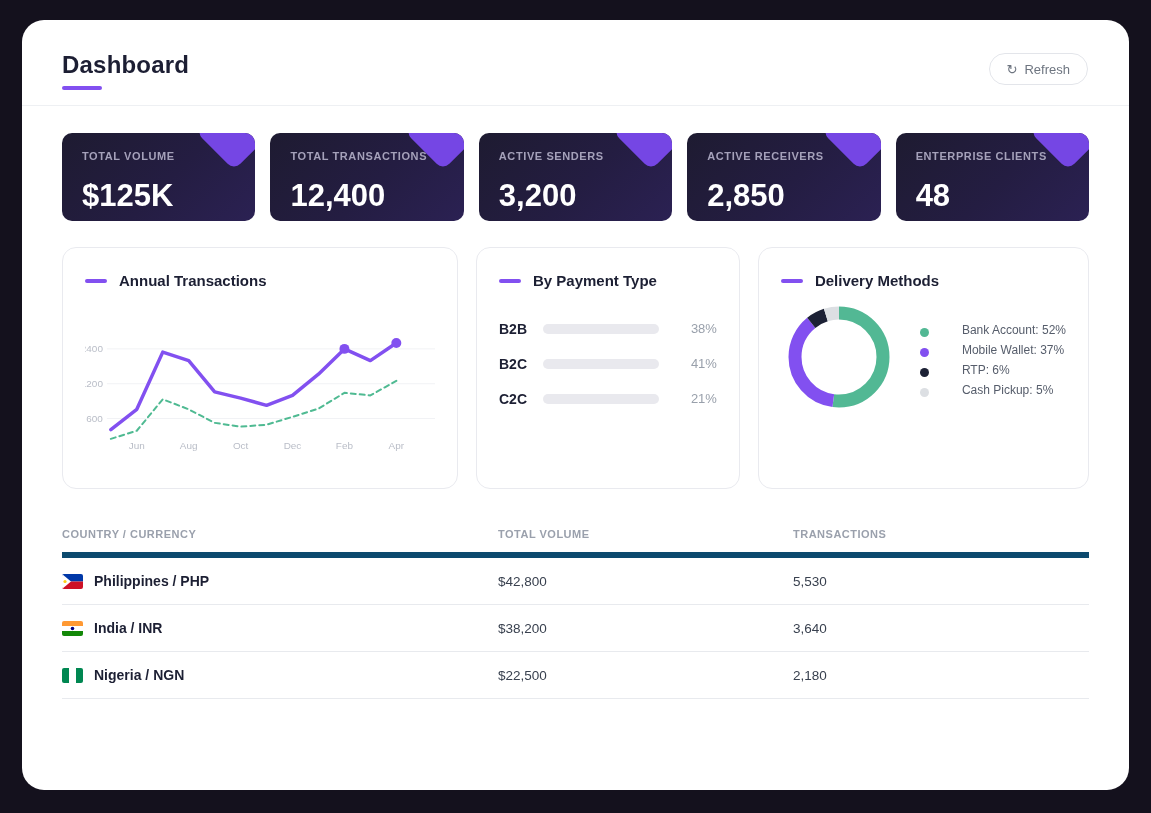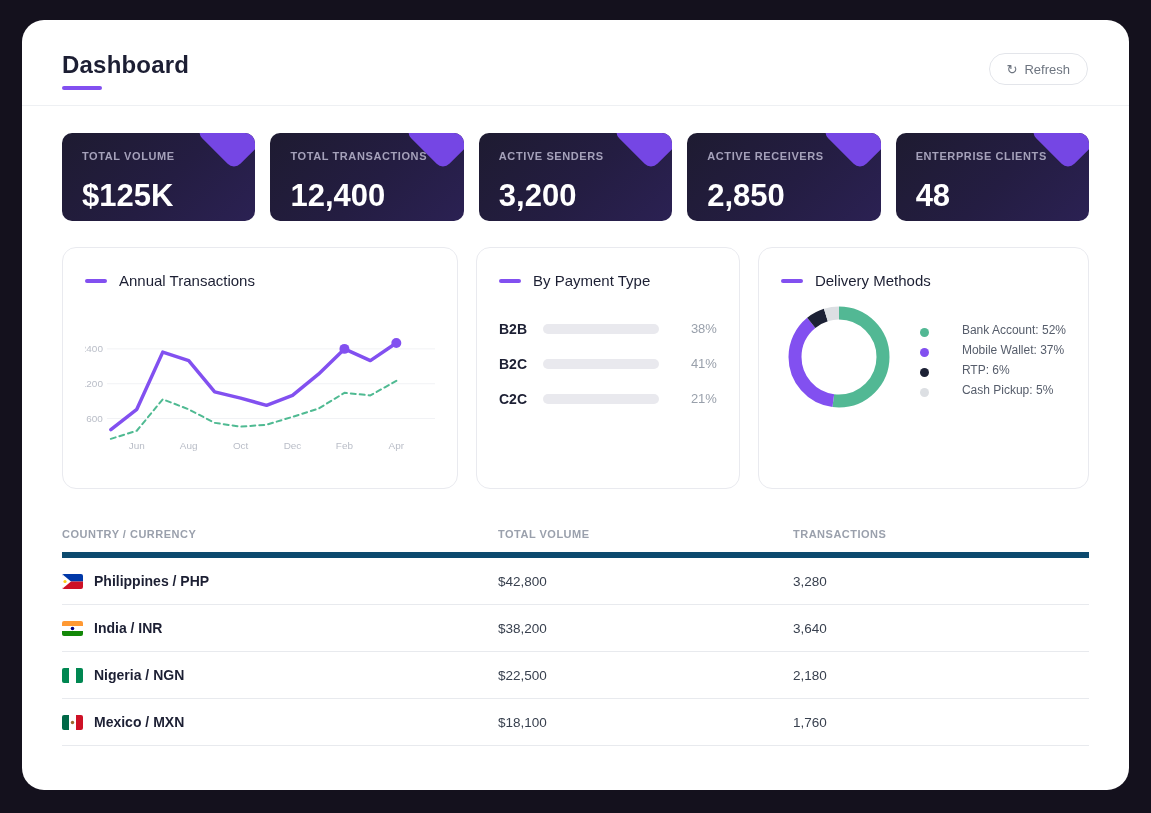--- a/index.html
+++ b/index.html
@@ -32,21 +32,21 @@
   
   .charts-row { display:flex; gap:18px; margin:26px 40px 0; }
   .chart-card { background:#fff; border:1px solid #e9eaef; border-radius:14px;
                 height:242px; padding:24px 22px; }
   .chart-card.annual { width:396px; flex:none; }
   .chart-card.payment, .chart-card.delivery { flex:1; }
   .card-title { display:flex; align-items:center; }
   .dash { width:22px; height:4px; border-radius:2px; margin-right:12px; }
   .dash.purple { background:#8250f0; }
   .dash.teal { background:#52b894; }
-  .card-title-text, .section-title-text { font-size:15px; font-weight:400; color:#1c1f33; }
+  .card-title-text, .section-title-text { font-size:15px; font-weight:700; color:#1c1f33; }
 
   
   .annual-svg { display:block; width:100%; margin-top:40px; }
   .grid { stroke:#f1f2f5; stroke-width:1; }
   .tick { fill:#b9bdc7; font-size:10px; font-family:"Liberation Sans","DejaVu Sans",sans-serif; }
   .ty { text-anchor:end; }
   .tx { text-anchor:middle; }
 
   
   .bars { margin-top:22px; }
@@ -218,21 +218,21 @@
               <svg width="21" height="15" viewBox="0 0 21 15">
                 <rect width="21" height="7.5" fill="#0038a8"></rect>
                 <rect y="7.5" width="21" height="7.5" fill="#ce1126"></rect>
                 <path d="M0,0 L9,7.5 L0,15 Z" fill="#ffffff"></path>
                 <circle cx="3" cy="7.5" r="1.6" fill="#fcd116"></circle>
               </svg>
             </span>
           <span>Philippines / PHP</span>
         </span>
         <span class="cell">$42,800</span>
-        <span class="cell">3,280</span>
+        <span class="cell">5,530</span>
       </div>
 
       <div class="trow">
         <span class="cell-country">
           <span class="flag">
               <svg width="21" height="15" viewBox="0 0 21 15">
                 <rect width="21" height="5" fill="#ff9933"></rect>
                 <rect y="5" width="21" height="5" fill="#ffffff"></rect>
                 <rect y="10" width="21" height="5" fill="#138808"></rect>
                 <circle cx="10.5" cy="7.5" r="1.8" fill="#000080"></circle>
@@ -252,31 +252,16 @@
                 <rect x="7" width="7" height="15" fill="#ffffff"></rect>
                 <rect x="14" width="7" height="15" fill="#008751"></rect>
               </svg>
             </span>
           <span>Nigeria / NGN</span>
         </span>
         <span class="cell">$22,500</span>
         <span class="cell">2,180</span>
       </div>
 
-      <div class="trow">
-        <span class="cell-country">
-          <span class="flag">
-              <svg width="21" height="15" viewBox="0 0 21 15">
-                <rect width="7" height="15" fill="#006847"></rect>
-                <rect x="7" width="7" height="15" fill="#ffffff"></rect>
-                <rect x="14" width="7" height="15" fill="#ce1126"></rect>
-                <circle cx="10.5" cy="7.5" r="1.7" fill="#9b6a2f"></circle>
-              </svg>
-            </span>
-          <span>Mexico / MXN</span>
-        </span>
-        <span class="cell">$18,100</span>
-        <span class="cell">1,760</span>
-      </div>
     </div>
   </div>
 
 </div>
 
 </body></html>

